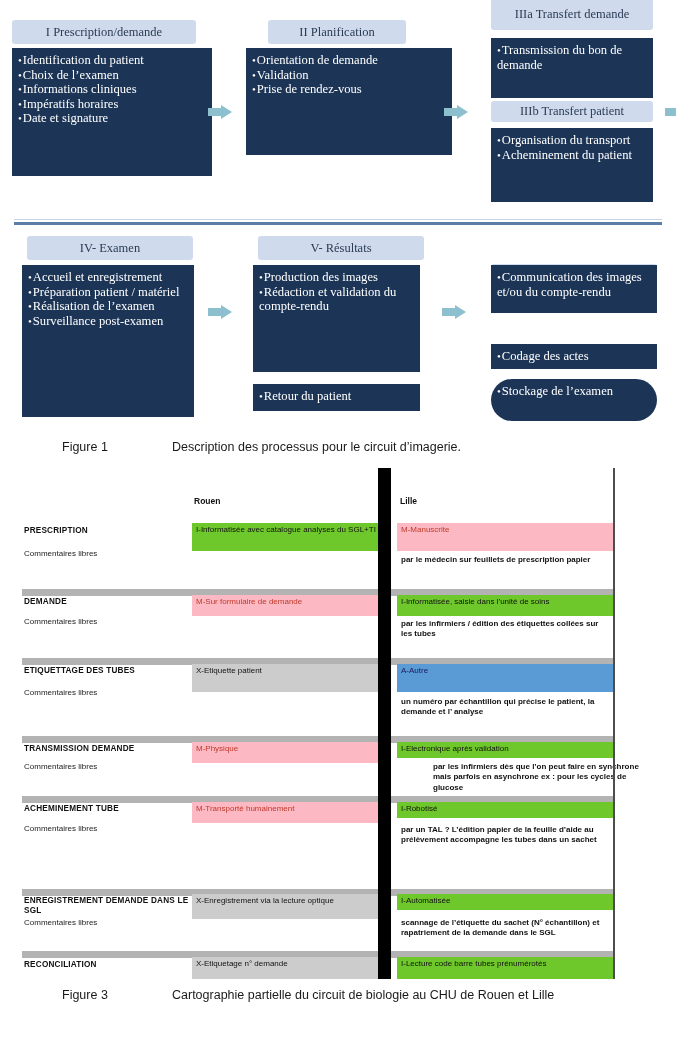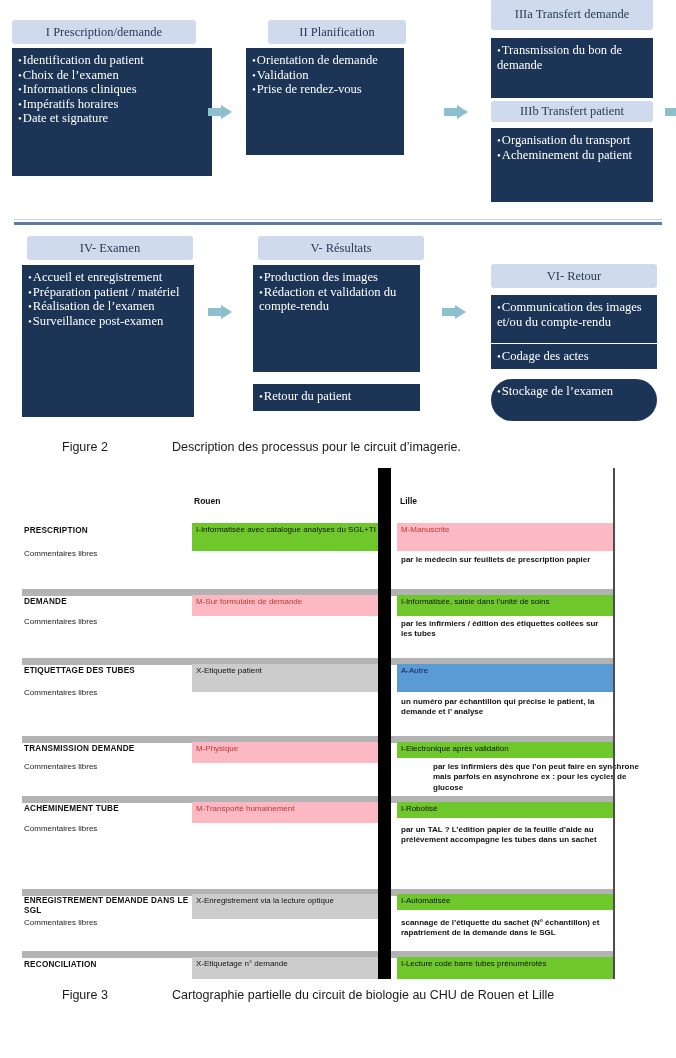--- a/index.html
+++ b/index.html
@@ -102,21 +102,21 @@
       <li>Date et signature</li>
     </ul>
   </div>
 
   <div class="arrow" style="left:208px;top:105px;">
     <div class="shaft"></div>
       <div class="head"></div>
   </div>
 
   <div class="hdr" style="left:268px;top:20px;width:138px;height:24px;">II Planification</div>
-  <div class="nav" style="left:246px;top:48px;width:158px;height:107px;">
+  <div class="nav" style="left:246px;top:48px;width:206px;height:107px;">
     <ul>
       <li>Orientation de demande</li>
       <li>Validation</li>
       <li>Prise de rendez-vous</li>
     </ul>
   </div>
 
   <div class="arrow" style="left:444px;top:105px;">
     <div class="shaft"></div>
       <div class="head"></div>
@@ -171,38 +171,38 @@
       <li>Retour du patient</li>
     </ul>
   </div>
 
   <div class="arrow" style="left:442px;top:305px;">
     <div class="shaft"></div>
       <div class="head"></div>
   </div>
 
   <div class="hdr" style="left:491px;top:236px;width:166px;height:24px;margin-top:28px;">VI- Retour</div>
-  <div class="nav" style="left:491px;top:265px;width:166px;height:48px;margin-top:30px;">
+  <div class="nav" style="left:491px;top:265px;width:166px;height:48px;">
     <ul>
       <li>Communication des images et/ou du compte-rendu</li>
     </ul>
   </div>
   <div class="nav" style="left:491px;top:344px;width:166px;height:25px;">
     <ul>
       <li>Codage des actes</li>
     </ul>
   </div>
   <div class="nav" style="left:491px;top:379px;width:166px;height:42px;border-radius:21px;">
     <ul>
       <li>Stockage de l’examen</li>
     </ul>
   </div>
 
   <div class="caption" style="left:62px;top:440px;">
-    <span class="lbl">Figure 2</span><span>Description des processus pour le circuit d’imagerie.</span>
+    <span class="lbl">Figure 1</span><span>Description des processus pour le circuit d’imagerie.</span>
   </div>
 </div>
 
 <div id="figure3">
   <div class="tbl">
 
     <div class="colhdr" style="left:172px;top:32px;">Rouen</div>
     <div class="colhdr" style="left:378px;top:32px;">Lille</div>
 
     <div class="rowname" style="top:62px;">PRESCRIPTION</div>

